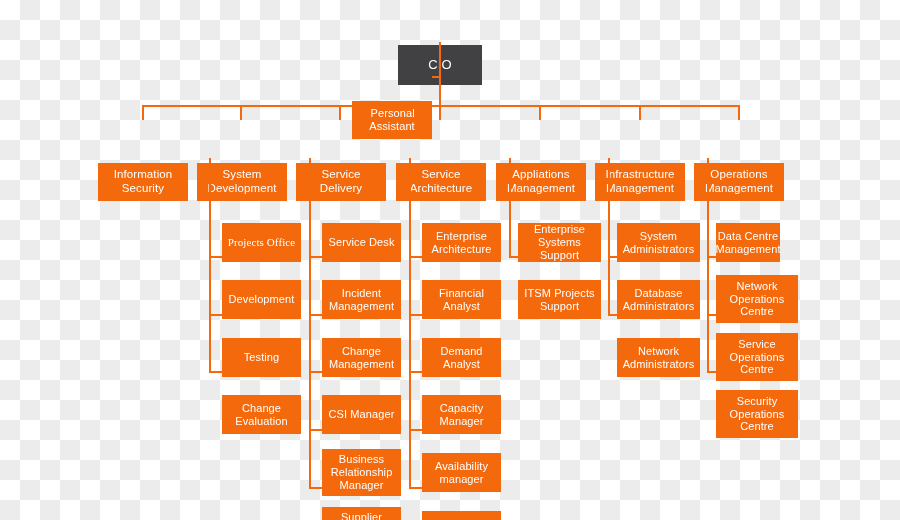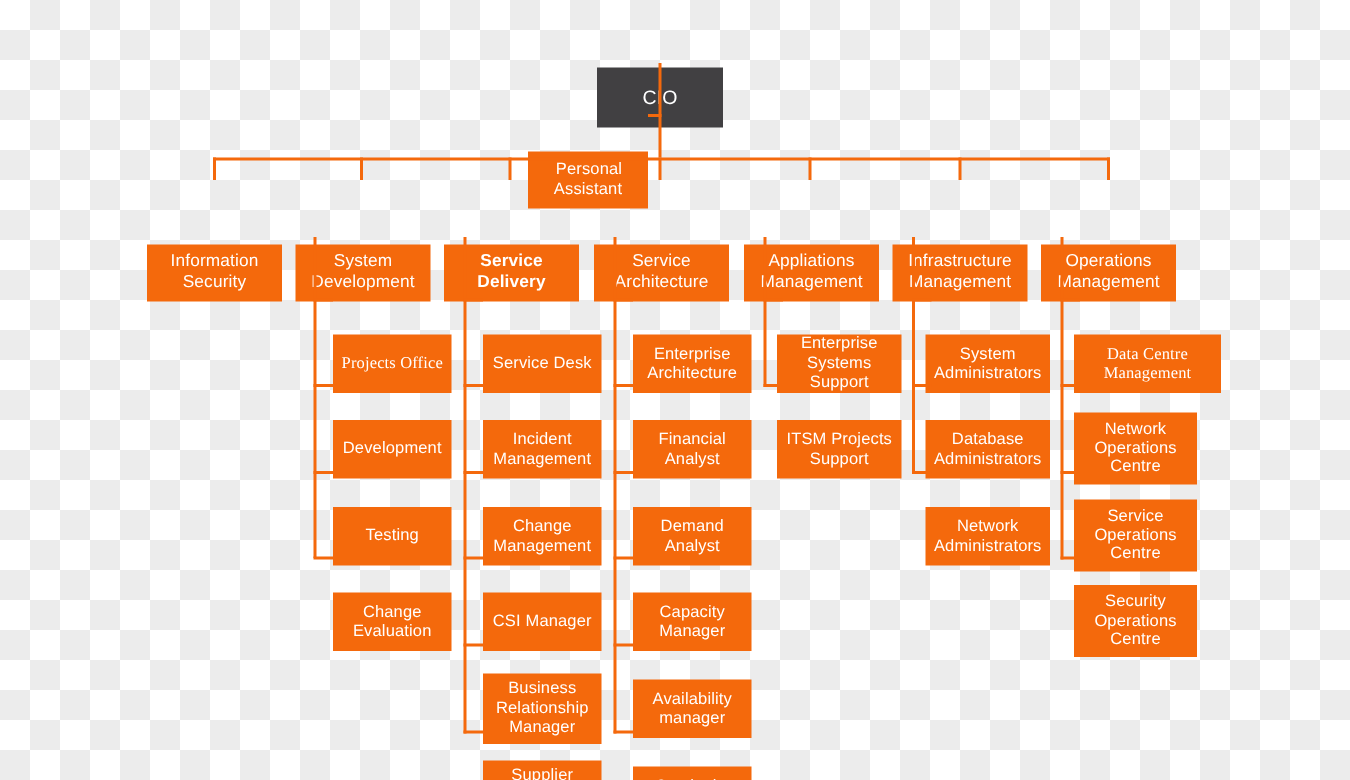--- a/index.html
+++ b/index.html
@@ -91,21 +91,21 @@
   <div class="node level1" style="left:98px; top:120px; width:90px; height:38px;">
     <span class="node-label">Information
 Security</span>
   </div>
 
   <div class="node level1" style="left:197px; top:120px; width:90px; height:38px;">
     <span class="node-label">System
 Development</span>
   </div>
 
-  <div class="node level1" style="left:296px; top:120px; width:90px; height:38px;font-weight:bold;">
+  <div class="node level1" style="left:296px; top:120px; width:90px; height:38px;">
     <span class="node-label">Service Delivery</span>
   </div>
 
   <div class="node level1" style="left:396px; top:120px; width:90px; height:38px;">
     <span class="node-label">Service
 Architecture</span>
   </div>
 
   <div class="node level1" style="left:496px; top:120px; width:90px; height:38px;">
     <span class="node-label">Appliations
@@ -249,21 +249,21 @@
 
   <div class="conn conn-h" style="left:608px; top:314px; width:13px; height:2px;"></div>
   <div class="node level2" style="left:617px; top:295px; width:83px; height:39px;">
     <span class="node-label">Network
 Administrators</span>
   </div>
 
   <div class="conn conn-v" style="left:707px; top:158px; width:2px; height:215px;"></div>
 
   <div class="conn conn-h" style="left:707px; top:199px; width:13px; height:2px;"></div>
-  <div class="node level2" style="left:716px; top:180px; width:98px; height:39px;font-family:Liberation Serif, serif;">
+  <div class="node level2" style="left:716px; top:180px; width:64px; height:39px;">
     <span class="node-label">Data Centre
 Management</span>
   </div>
 
   <div class="conn conn-h" style="left:707px; top:256px; width:13px; height:2px;"></div>
   <div class="node level2" style="left:716px; top:232px; width:82px; height:48px;">
     <span class="node-label">Network
 Operations
 Centre</span>
   </div>

